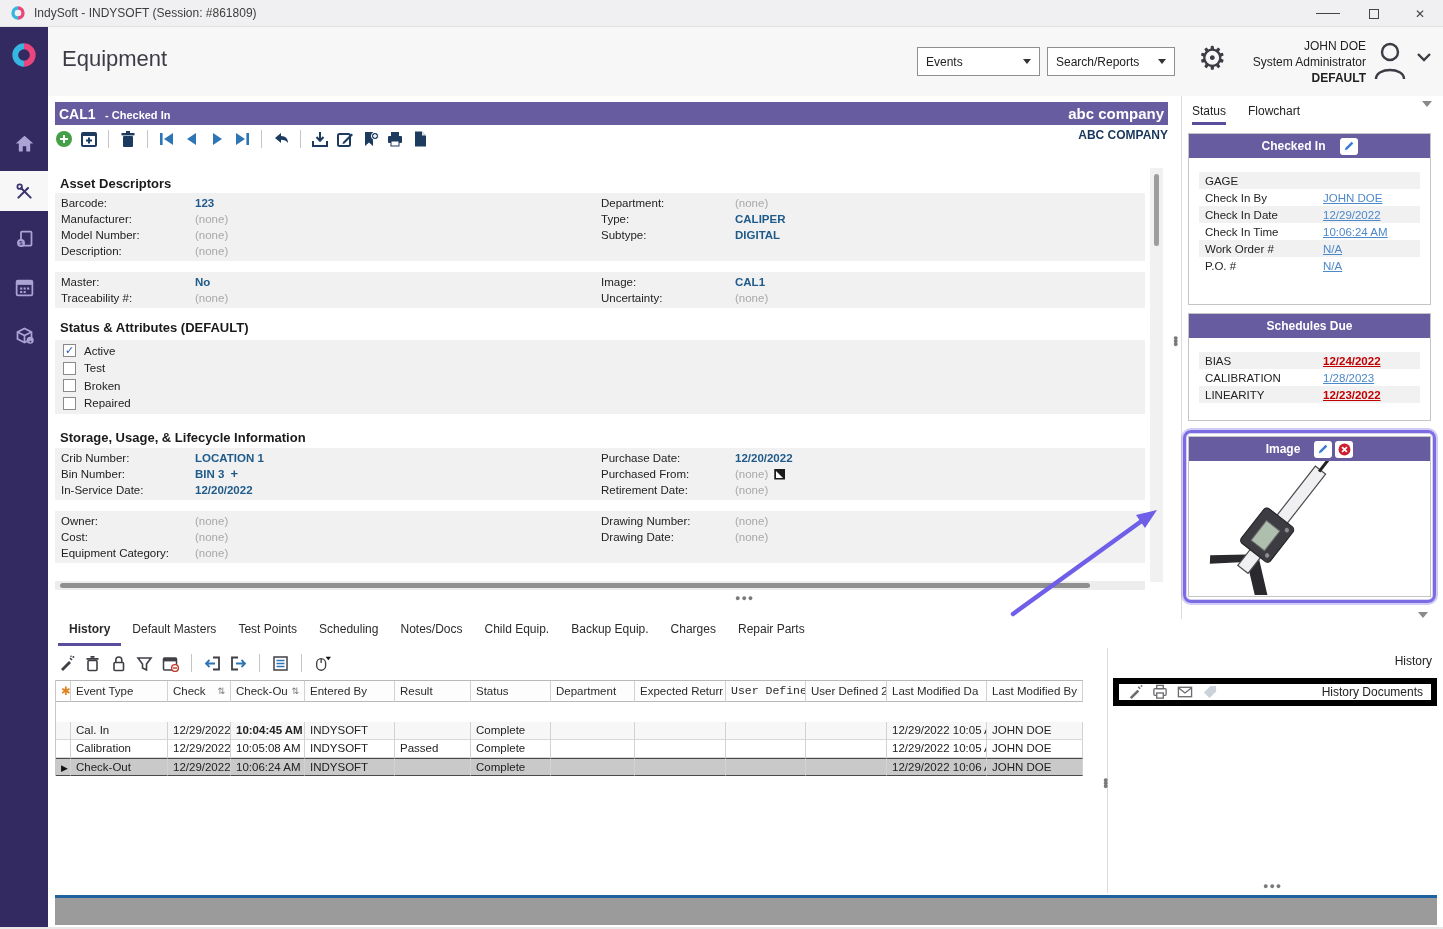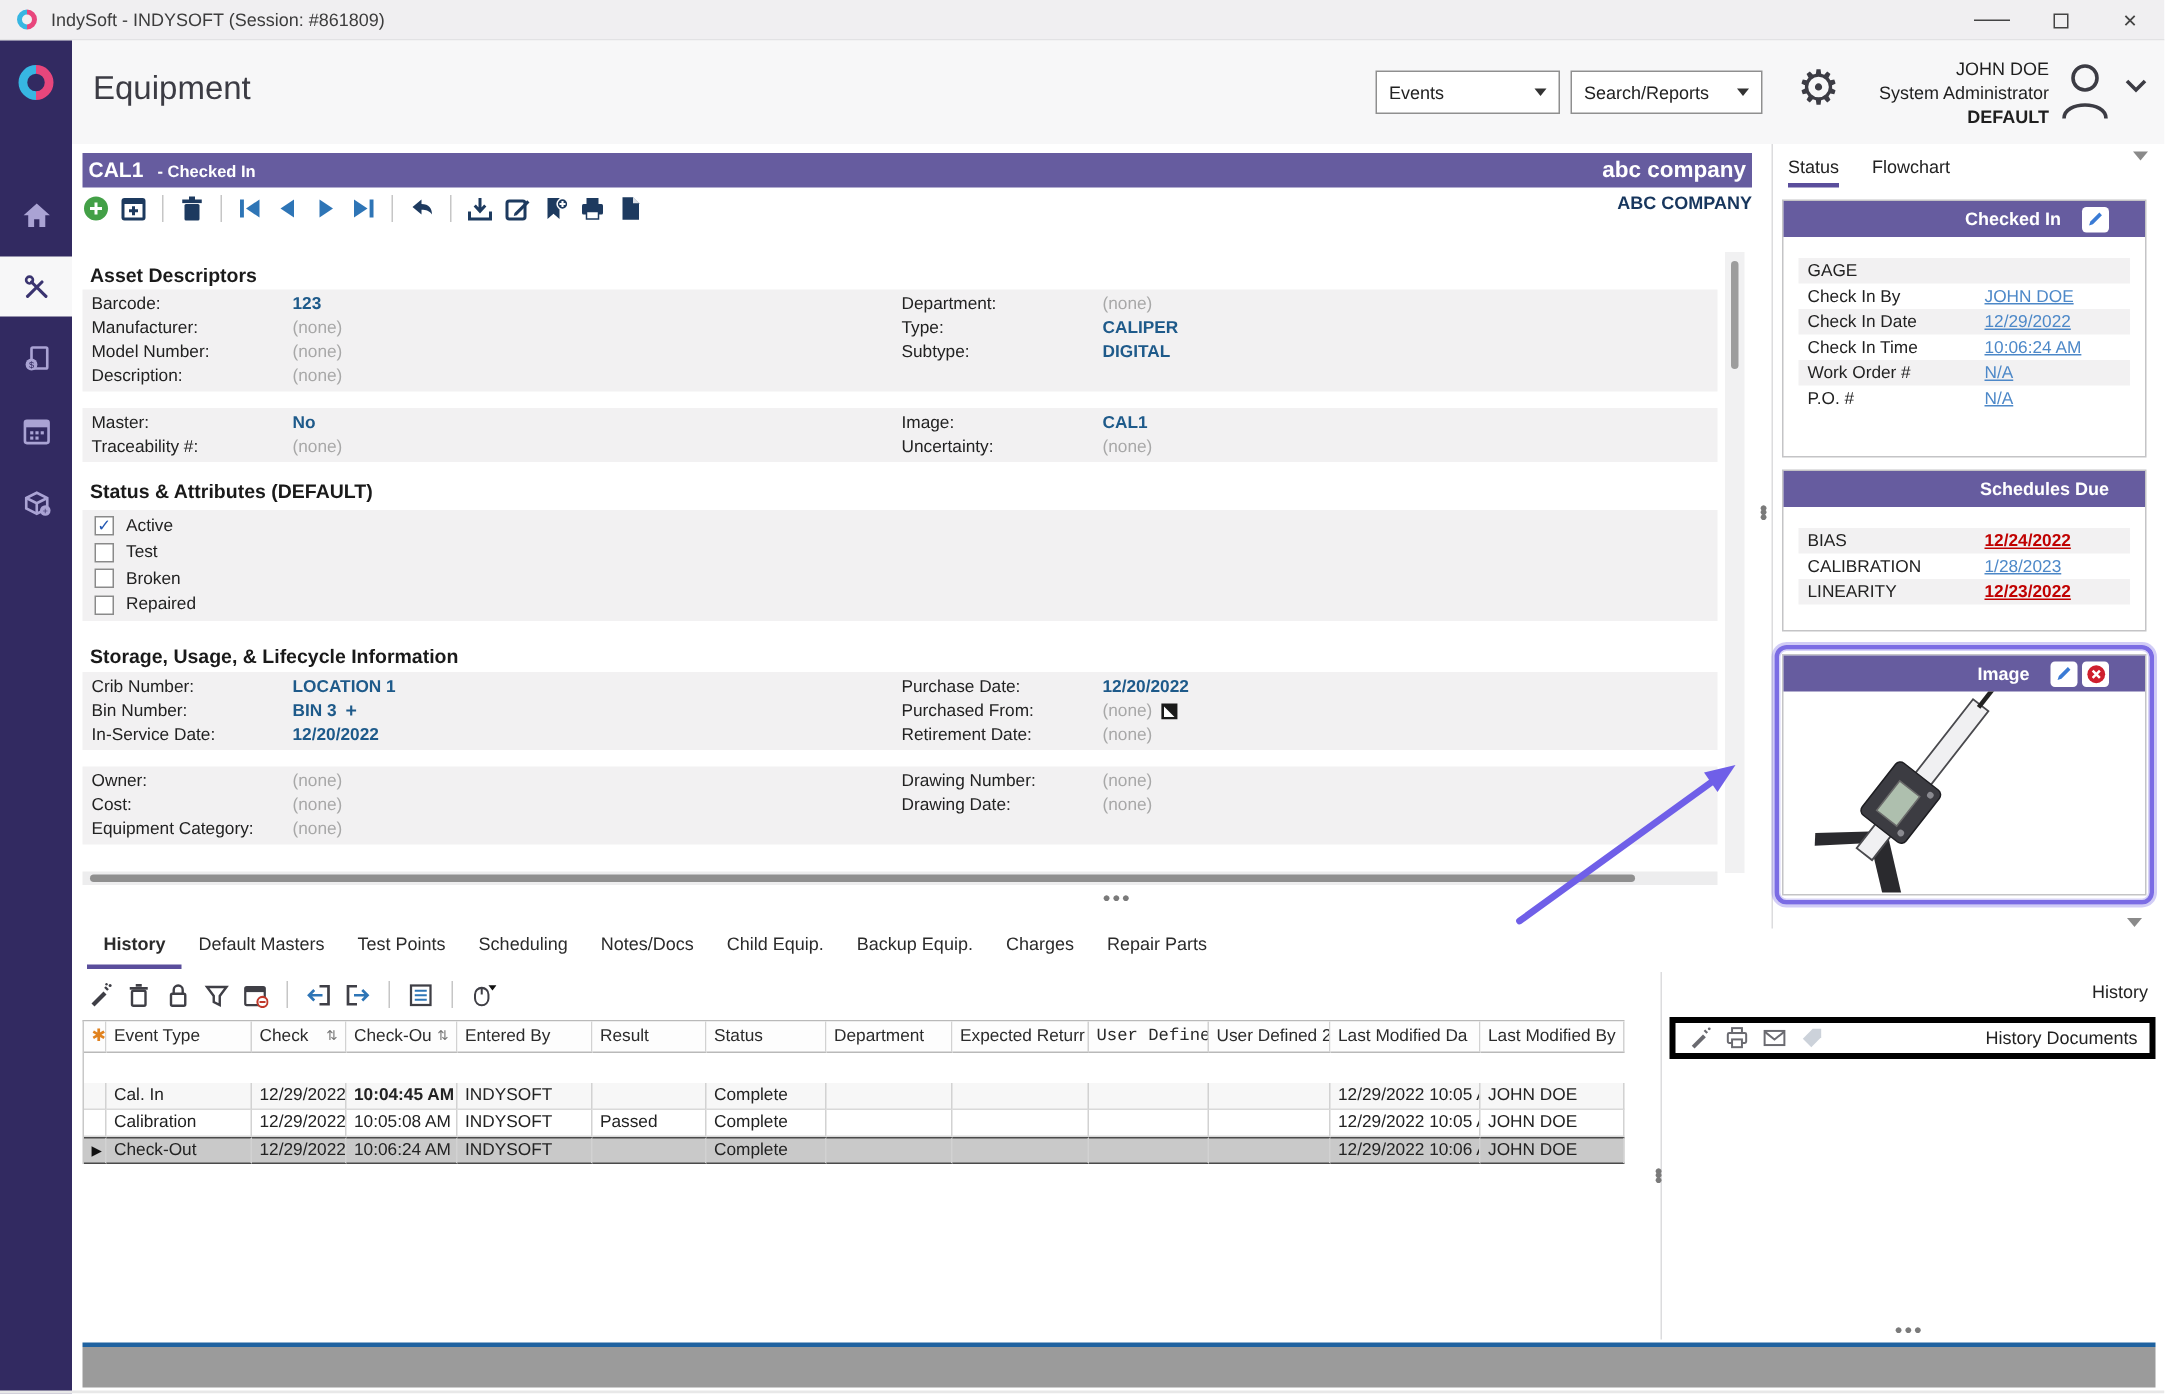--- a/index.html
+++ b/index.html
@@ -72,40 +72,40 @@
   .vscroll .thumb { position:absolute; left:4px; top:6px; width:5px; height:72px; background:#9d9d9d; border-radius:3px; }
   .dots-h { position:absolute; color:#7a7a7a; font-size:9px; letter-spacing:1px; }
   .dots-v { position:absolute; color:#7a7a7a; font-size:9px; line-height:3px; text-align:center; }
 
   
   .rp-border { position:absolute; left:1181px; top:96px; width:1px; height:523px; background:#dcdcde; }
   .rp-tab { position:absolute; top:104px; font-size:12px; color:#222; padding-bottom:4px; }
   .rp-tab.sel { border-bottom:3px solid #5a4e9c; }
   .chev { position:absolute; width:0; height:0; border-left:5px solid transparent; border-right:5px solid transparent; border-top:6px solid #8a8a8a; }
   .panel { position:absolute; left:1188px; width:243px; background:#fff; border:1px solid #c4c4c6; }
-  .p-head { height:24px; background:#665c9f; color:#fff; font-size:12px; font-weight:bold; display:flex; align-items:center; padding:0 24px; justify-content:flex-end;gap:14px; }
+  .p-head { height:24px; background:#665c9f; color:#fff; font-size:12px; font-weight:bold; display:flex; align-items:center; padding:0 24px; justify-content:center;gap:14px; }
   .p-head .p-btns { display:flex; gap:3px; }
   .p-btn { width:18px; height:17px; background:#fff; border-radius:3px; display:flex; align-items:center; justify-content:center; }
   .kv-wrap { padding:14px 0 10px 0; }
   .kv-row { display:flex; align-items:center; height:17px; font-size:11.5px; margin:0 10px; padding-left:6px; }
   .kv-row:nth-child(odd) { background:#f2f1f2; }
   .kv-label { width:118px; color:#222; }
   .kv-value.link { color:#4d88c8; text-decoration:underline; }
   .kv-value.overdue { color:#c00000; font-weight:bold; text-decoration:underline; }
   .img-highlight { position:absolute; left:1183px; top:430px; width:253px; height:173px; border:3px solid #7b6ce4; border-radius:8px; box-shadow:0 0 0 2px rgba(123,108,228,.35), inset 0 0 0 1px rgba(123,108,228,.3); }
   .img-panel { position:absolute; left:1188px; top:436px; width:243px; height:161px; background:#fff; border:1px solid #c4c4c6; }
 
   
   .b-tabs { position:absolute; left:58px; top:617px; display:flex; font-size:12px; color:#2b2b2b; }
   .b-tab { padding:5px 11px 7px 11px; }
   .b-tab.sel { font-weight:bold; border-bottom:3px solid #5a4e9c; }
   .b-toolbar { position:absolute; left:58px; top:650px; height:26px; display:flex; align-items:center; gap:9px; }
   .b-toolbar svg { width:17px; height:17px; }
   .hist-label { position:absolute; left:1200px; top:654px; width:232px; text-align:right; font-size:12px; color:#222; }
-  .histdocs { position:absolute; left:1113px; top:678px; width:324px; height:28px; border:4px solid #000000; display:flex; align-items:center; padding:0 8px; gap:9px; }
+  .histdocs { position:absolute; left:1113px; top:678px; width:324px; height:28px; border:6px solid #000000; display:flex; align-items:center; padding:0 8px; gap:9px; }
   .histdocs svg { width:16px; height:16px; }
   .histdocs .hd-label { flex:1; text-align:right; font-size:12px; color:#222; }
   .vdiv { position:absolute; left:1107px; top:648px; width:1px; height:245px; background:#dcdcde; }
 
   
   .grid { position:absolute; left:55px; top:680px; border-top:1px solid #b9b9b9; border-left:1px solid #c8c8c8; font-size:11.5px; }
   .g-row { display:flex; }
   .g-cell { border-right:1px solid #d2d2d2; border-bottom:1px solid #d9d9d9; height:18px; line-height:17px; padding:0 5px; overflow:hidden; white-space:nowrap; }
   .g-head .g-cell { height:21px; line-height:20px; border-bottom:1px solid #b9b9b9; color:#2b2b2b; background:#fdfdfd; display:flex; align-items:center; justify-content:space-between; }
   .g-head .sort-ic { color:#777; font-size:9px; margin-left:2px; font-family:"DejaVu Sans",sans-serif; }

